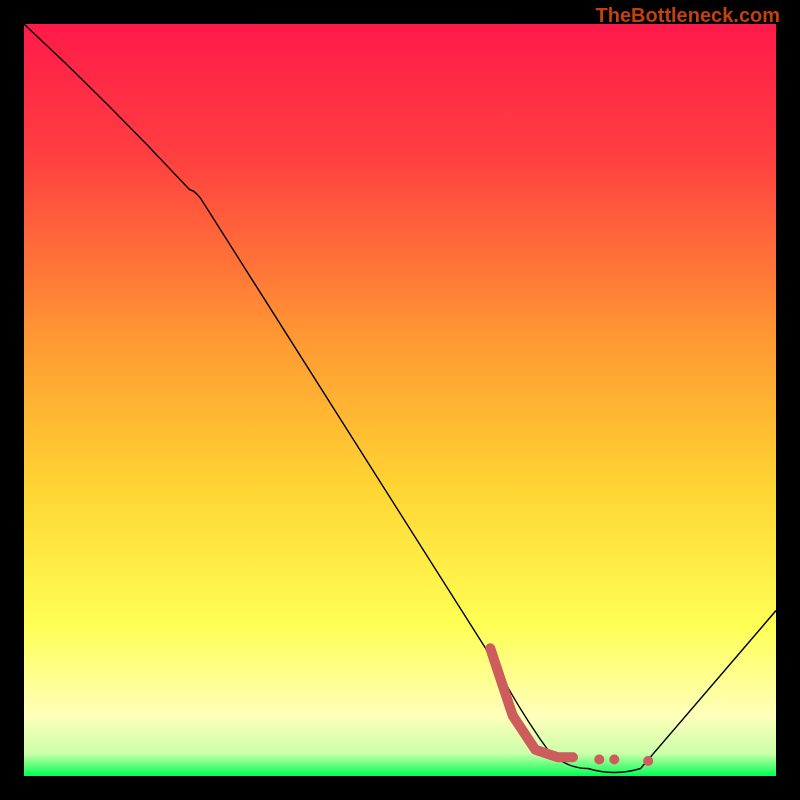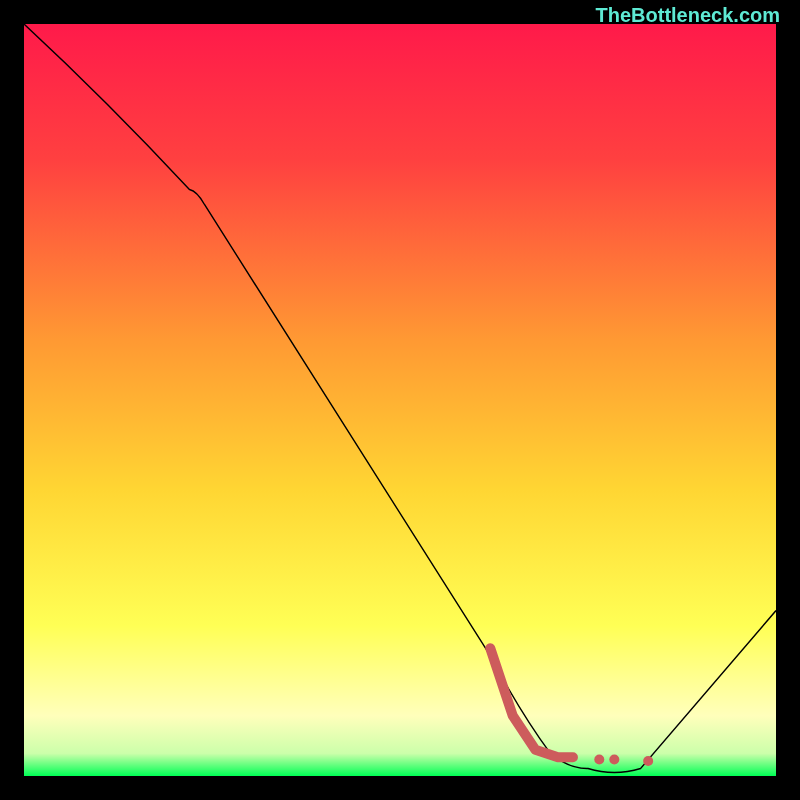--- a/index.html
+++ b/index.html
@@ -15,21 +15,21 @@
   width: 800px;
   height: 800px;
   position: relative;
 }
 .watermark {
   position: absolute;
   top: 4px;
   right: 20px;
   font-size: 20px;
   font-weight: bold;
-  color: #5eead4;
+  color: #c2410c;
   z-index: 10;
 }
 .plot-area {
   position: absolute;
   left: 24px;
   top: 24px;
   width: 752px;
   height: 752px;
 }
 svg {

